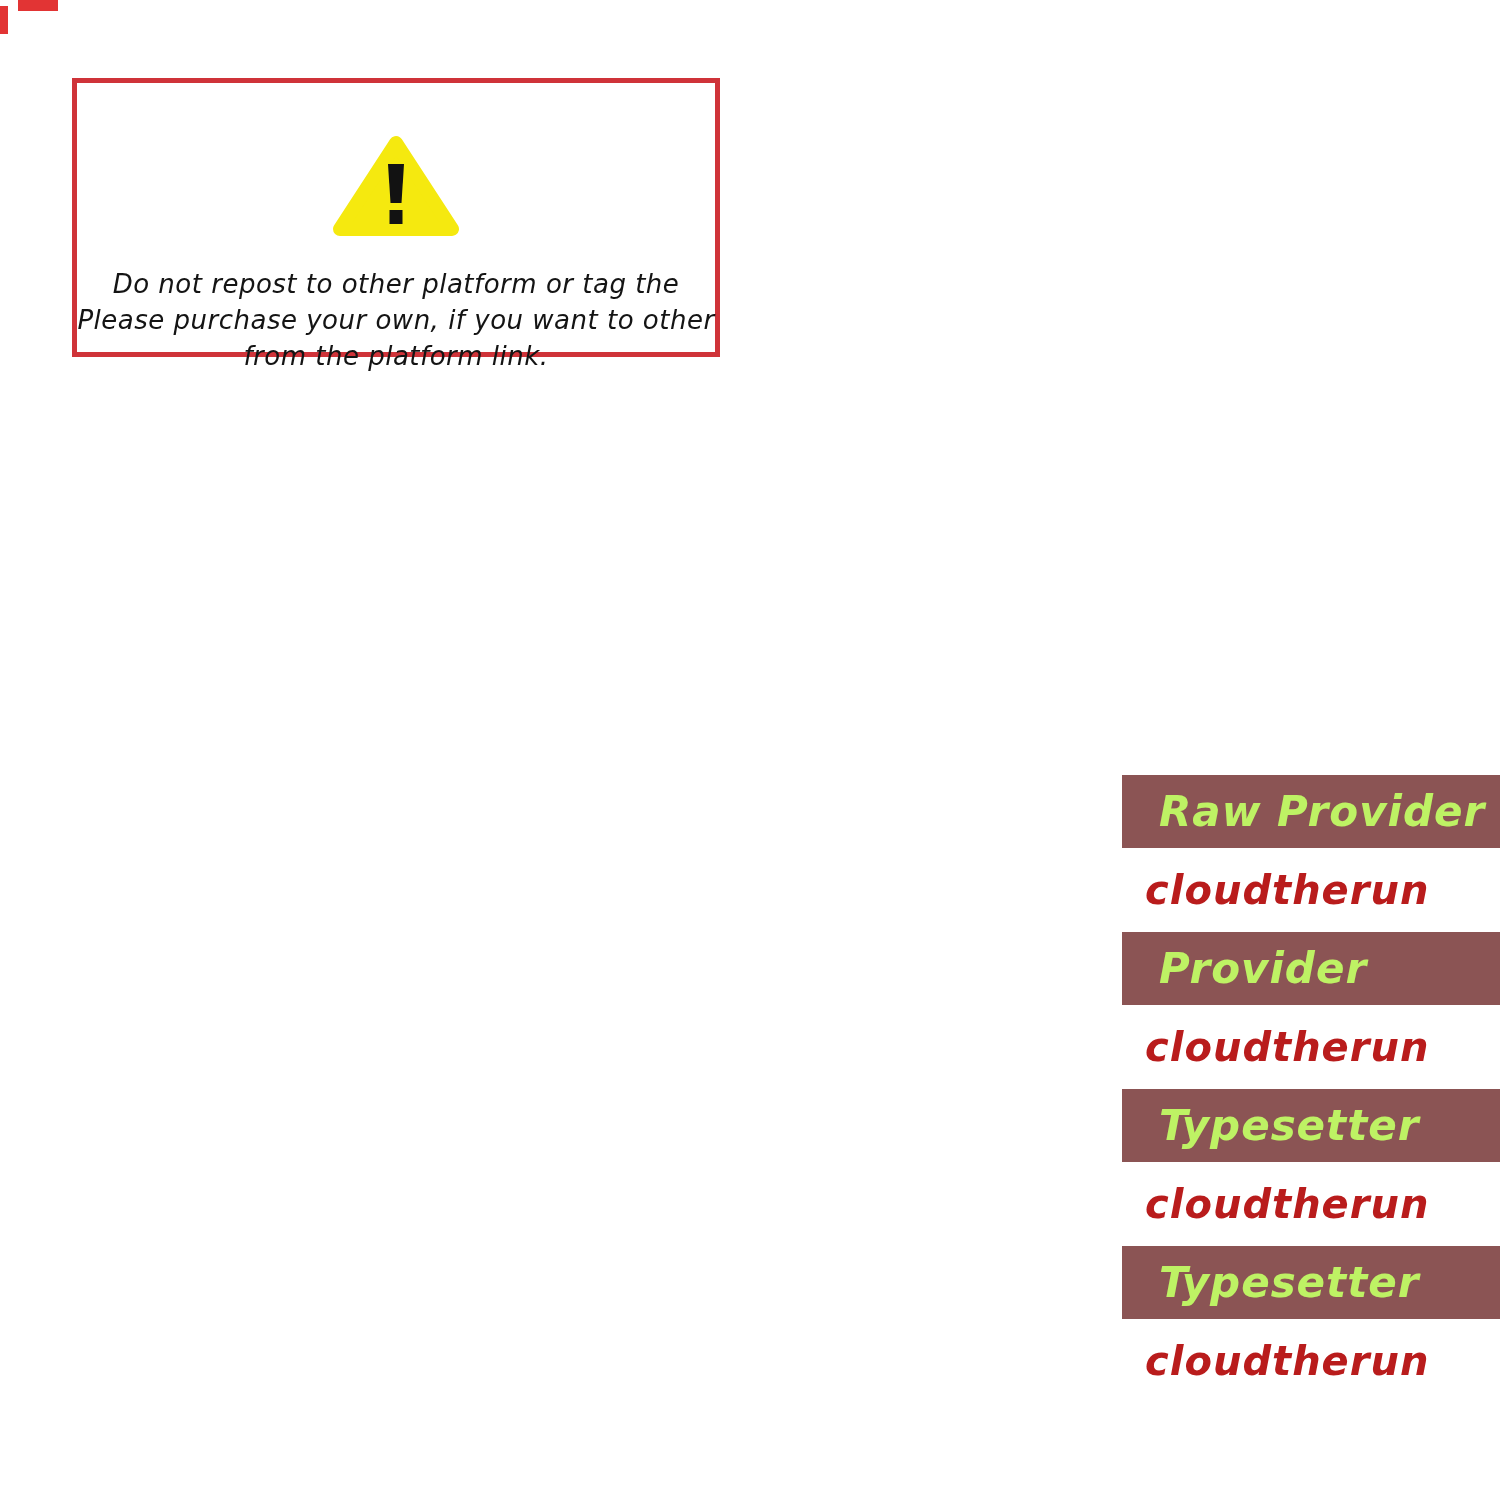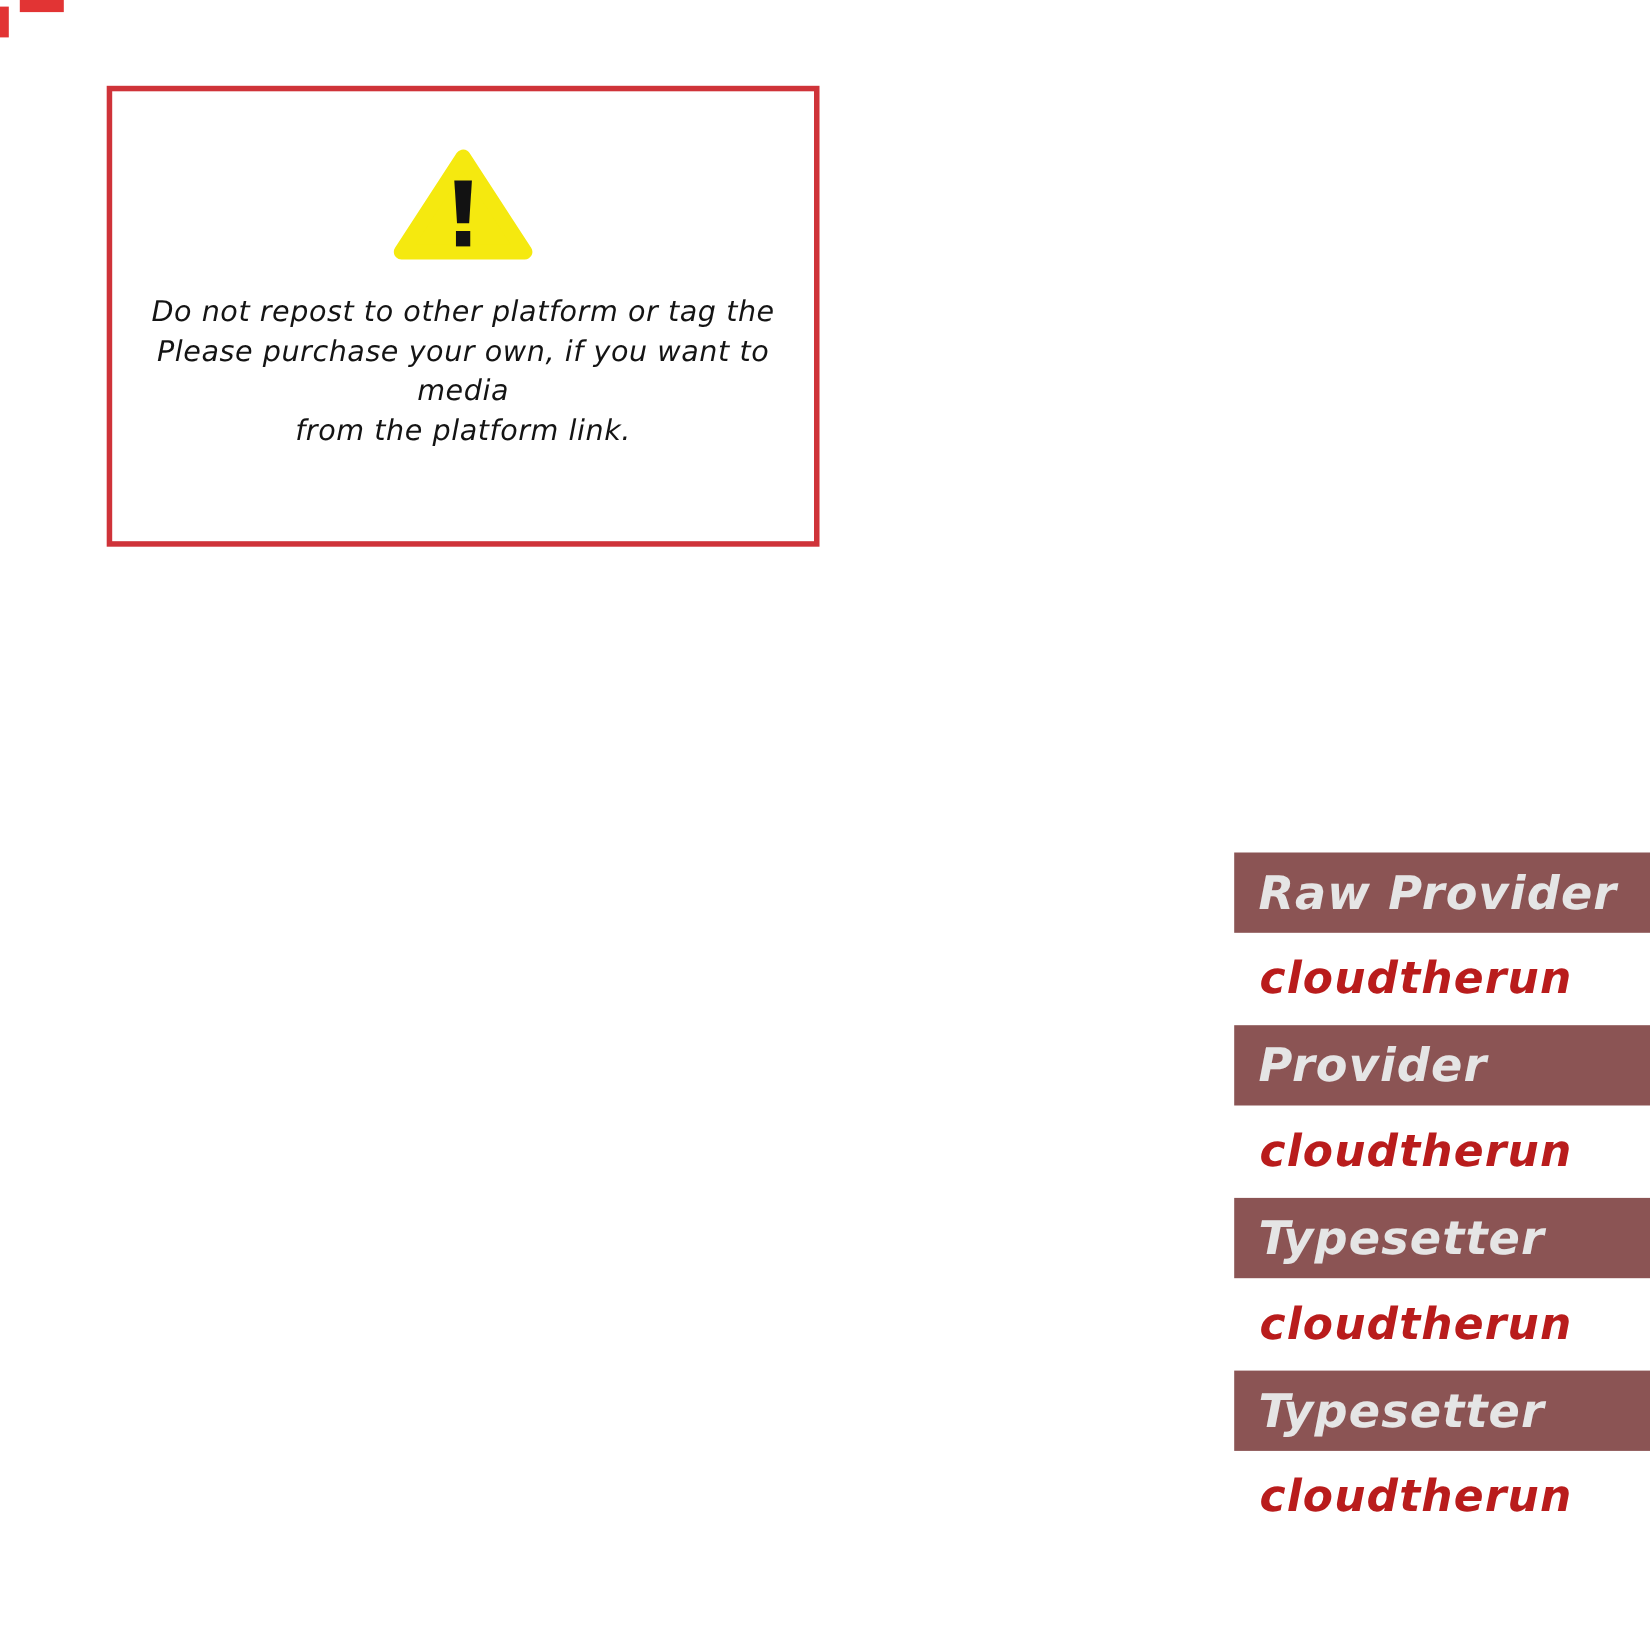--- a/index.html
+++ b/index.html
@@ -27,25 +27,24 @@
     position: absolute;
     left: 0; top: 6px;
     width: 8px; height: 28px;
     background: #e23434;
   }
 
   
   .warning-box {
     position: absolute;
     left: 72px; top: 78px;
-    width: 648px; height: 419px;
+    width: 648px; height: 279px;
     box-sizing: border-box;
     border: 5px solid #cf3339;
     background: #ffffff;
-    margin-left: 25px;
   }
   .warning-icon {
     position: absolute;
     top: 50px;
     left: 50%;
     transform: translateX(-50%);
     width: 130px;
     height: 104px;
   }
   .warning-text {
@@ -76,22 +75,22 @@
 
   .credit-bar {
     position: absolute;
     left: 0; right: 0; top: 0;
     height: 73px;
     background: #8b5454;
     display: flex;
     align-items: center;
   }
   .credit-role {
-    padding-left: 22px;
-    color: #e5e5e5;
+    padding-left: 37px;
+    color: #bef264;
     font-size: 42px;
     font-weight: bold;
     font-style: italic;
     letter-spacing: 1px;
     white-space: nowrap;
   }
   .credit-name {
     position: absolute;
     left: 0; right: 0; top: 73px;
     height: 84px;
@@ -119,21 +118,21 @@
   <div class="warning-box">
     <div class="warning-icon">
       <svg viewBox="0 0 130 104" width="130" height="104">
         <polygon points="65,10 121,96 9,96" fill="#f5e90f" stroke="#f5e90f" stroke-width="14" stroke-linejoin="round"></polygon>
         <path d="M57 31 L73 31 L70.5 70 L59.5 70 Z" fill="#121212"></path>
         <rect x="58.5" y="77" width="13" height="14" fill="#121212"></rect>
       </svg>
     </div>
     <div class="warning-text">
       <span>Do not repost to other platform or tag the</span>
-      <span>Please purchase your own, if you want to media</span>
+      <span>Please purchase your own, if you want to other</span>
       <span>from the platform link.</span>
     </div>
   </div>
 
   <div class="credit-entry e0">
     <div class="credit-bar">
       <span class="credit-role">Raw Provider</span>
     </div>
     <div class="credit-name">
       <span>cloudtherun</span>

